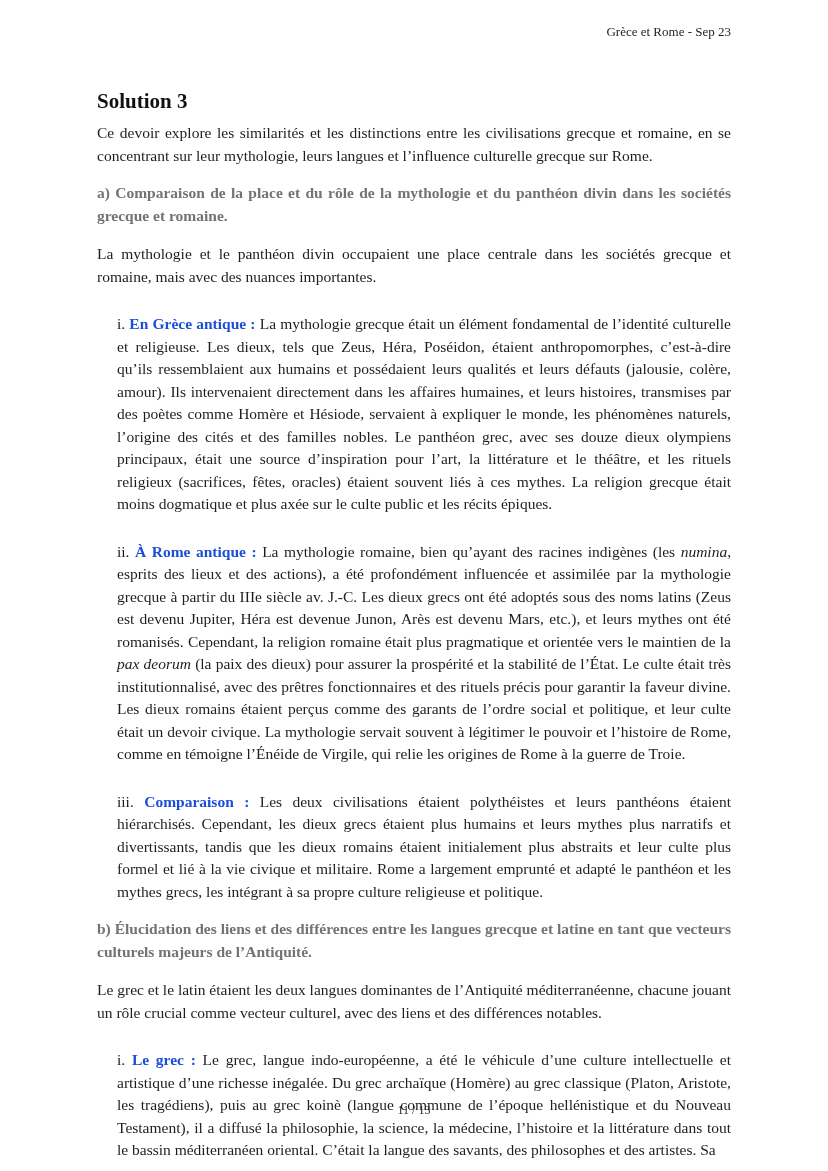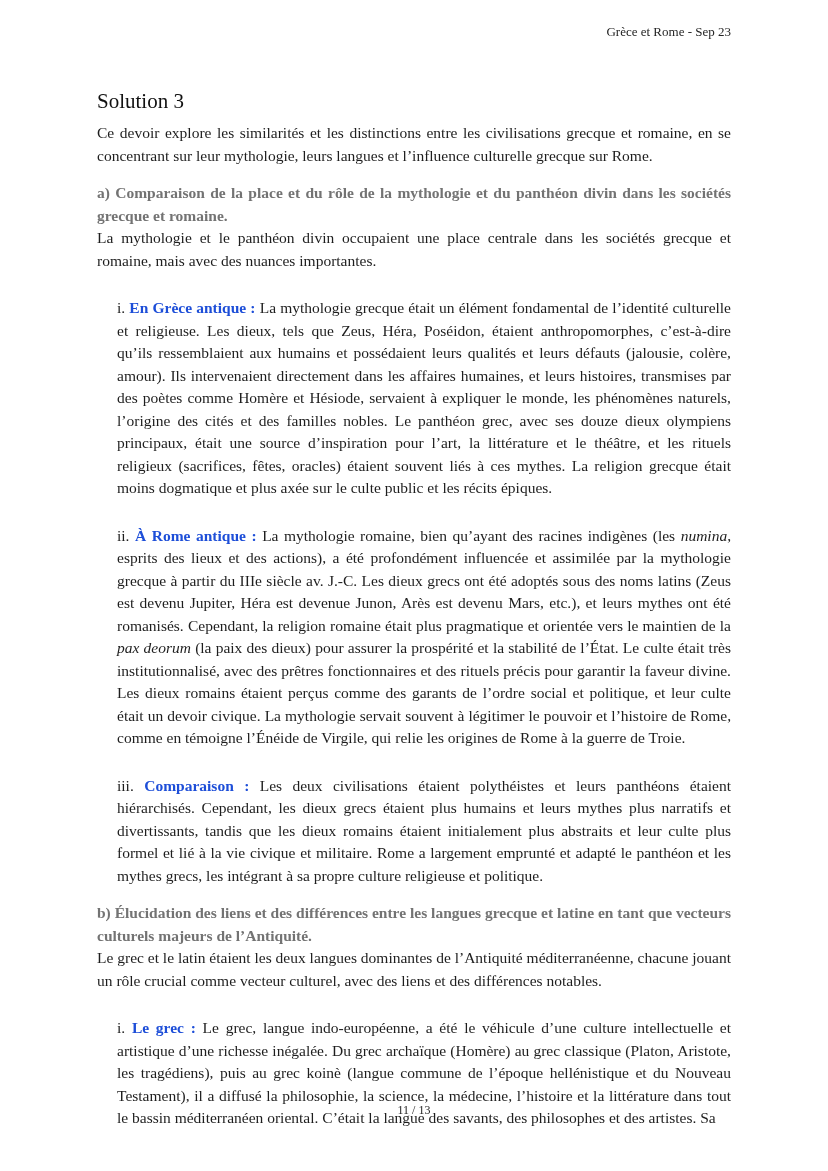--- a/index.html
+++ b/index.html
@@ -27,41 +27,41 @@
     line-height: 16px;
     color: #242424;
   }
   .content {
     padding: 0 97px;
   }
   .doc-title {
     margin: 48px 0 0 0;
     font-size: 21px;
     line-height: 26px;
-    font-weight: 400;
+    font-weight: 700;
     color: #111111;
   }
   .para {
     margin: 0;
     text-align: justify;
     hyphens: auto;
   }
   .intro {
     margin-top: 8px;
   }
   .section-heading {
     margin: 15px 0 0 0;
     font-size: 15.5px;
     line-height: 22.5px;
     font-weight: 700;
     color: #737373;
     text-align: justify;
   }
   .lead {
-    margin-top: 0;
+    margin-top: 16px;
   }
   .item {
     margin: 25px 0 0 20px;
   }
   .item strong {
     font-weight: 700;
     color: #1d4ed8;
   }
   .item em {
     font-style: italic;

